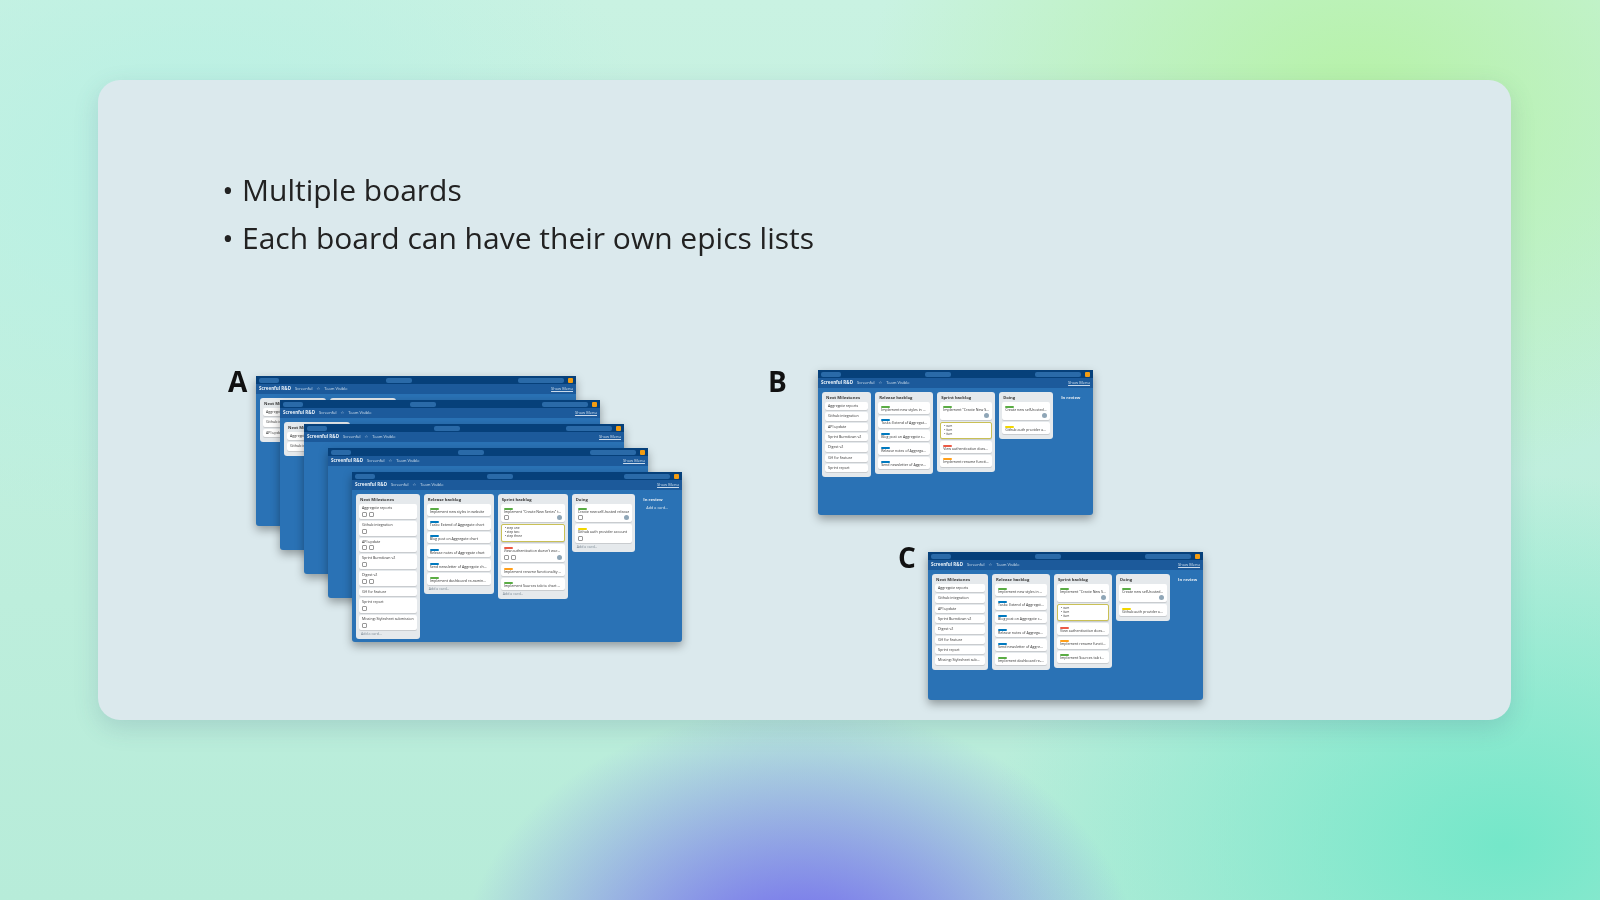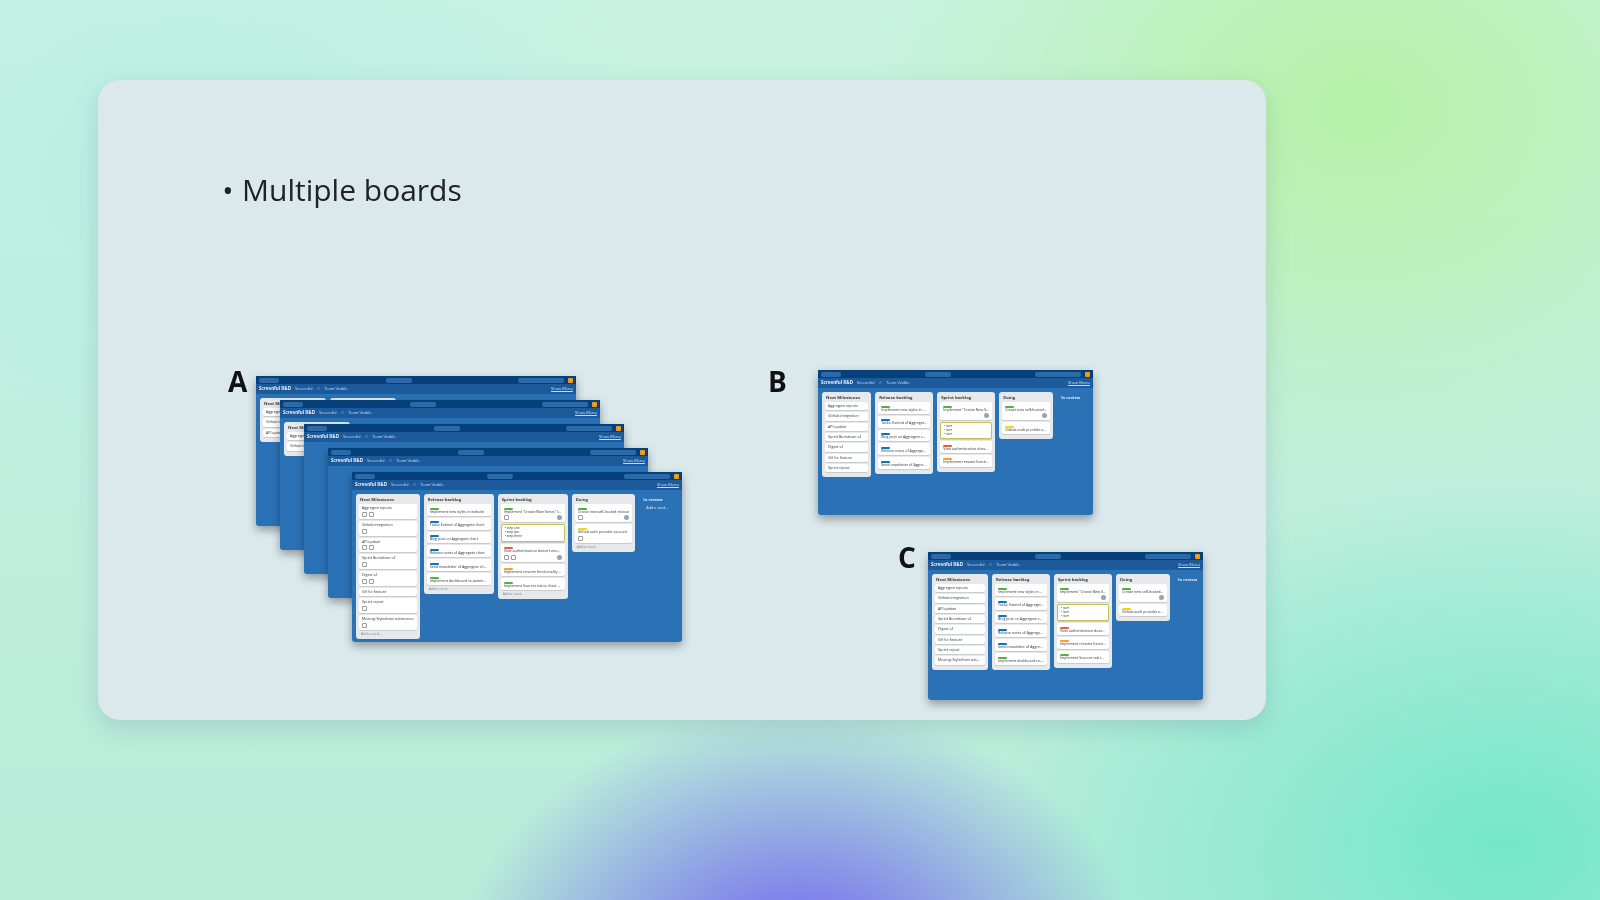--- a/index.html
+++ b/index.html
@@ -7,23 +7,24 @@
     width:1600px;height:900px;
     background:
       radial-gradient(900px 700px at 85% 12%, #b6f2a6 0%, rgba(182,242,166,0) 55%),
       radial-gradient(780px 600px at 12% 20%, #b8f0e4 0%, rgba(184,240,228,0) 60%),
       radial-gradient(620px 480px at 50% 108%, #6a5cf0 0%, rgba(106,92,240,0) 55%),
       radial-gradient(860px 620px at 94% 94%, #74e7c9 0%, rgba(116,231,201,0) 60%),
       linear-gradient(180deg,#c9f2e2 0%, #b7ecd9 100%);
     position:relative;
   }
   .slide{
-    position:absolute;left:98px;top:80px;width:1168px;height:640px;
+    position:absolute;left:98px;top:80px;width:1404px;height:640px;
     background:#dbe9ed;border-radius:22px;
     box-shadow:0 8px 24px rgba(60,90,120,.18);
+    padding-left:9px;
   }
   .bullets{position:absolute;left:116px;top:86px;font-size:30px;color:#222;line-height:1.6;}
   .bullets .dot{display:inline-block;width:28px;text-align:center;}
   .labelA,.labelB,.labelC{position:absolute;font-weight:700;font-size:28px;color:#111;}
   .labelA{left:130px;top:282px;}
   .labelB{left:670px;top:282px;}
   .labelC{left:800px;top:458px;}
 
   
   .board{
@@ -62,20 +63,21 @@
   .w60{width:60px;} .w62{width:62px;} .w64{width:64px;} .w40{width:40px;}
 </style>
 </head>
 <body>
 
 <div class="bg">
   <div class="slide">
 
     <div class="bullets">
       <div><span class="dot">•</span><span>Multiple boards</span></div>
+      <div><span class="dot">•</span><span>Each board can have their own epics lists</span></div>
     </div>
 
     <div class="labelA">A</div>
     <div class="labelB">B</div>
     <div class="labelC">C</div>
 
     <div class="stackA">
 
       <div class="board" style="left:0px;top:0px;width:320px;height:150px;">
         <div class="tbar">

